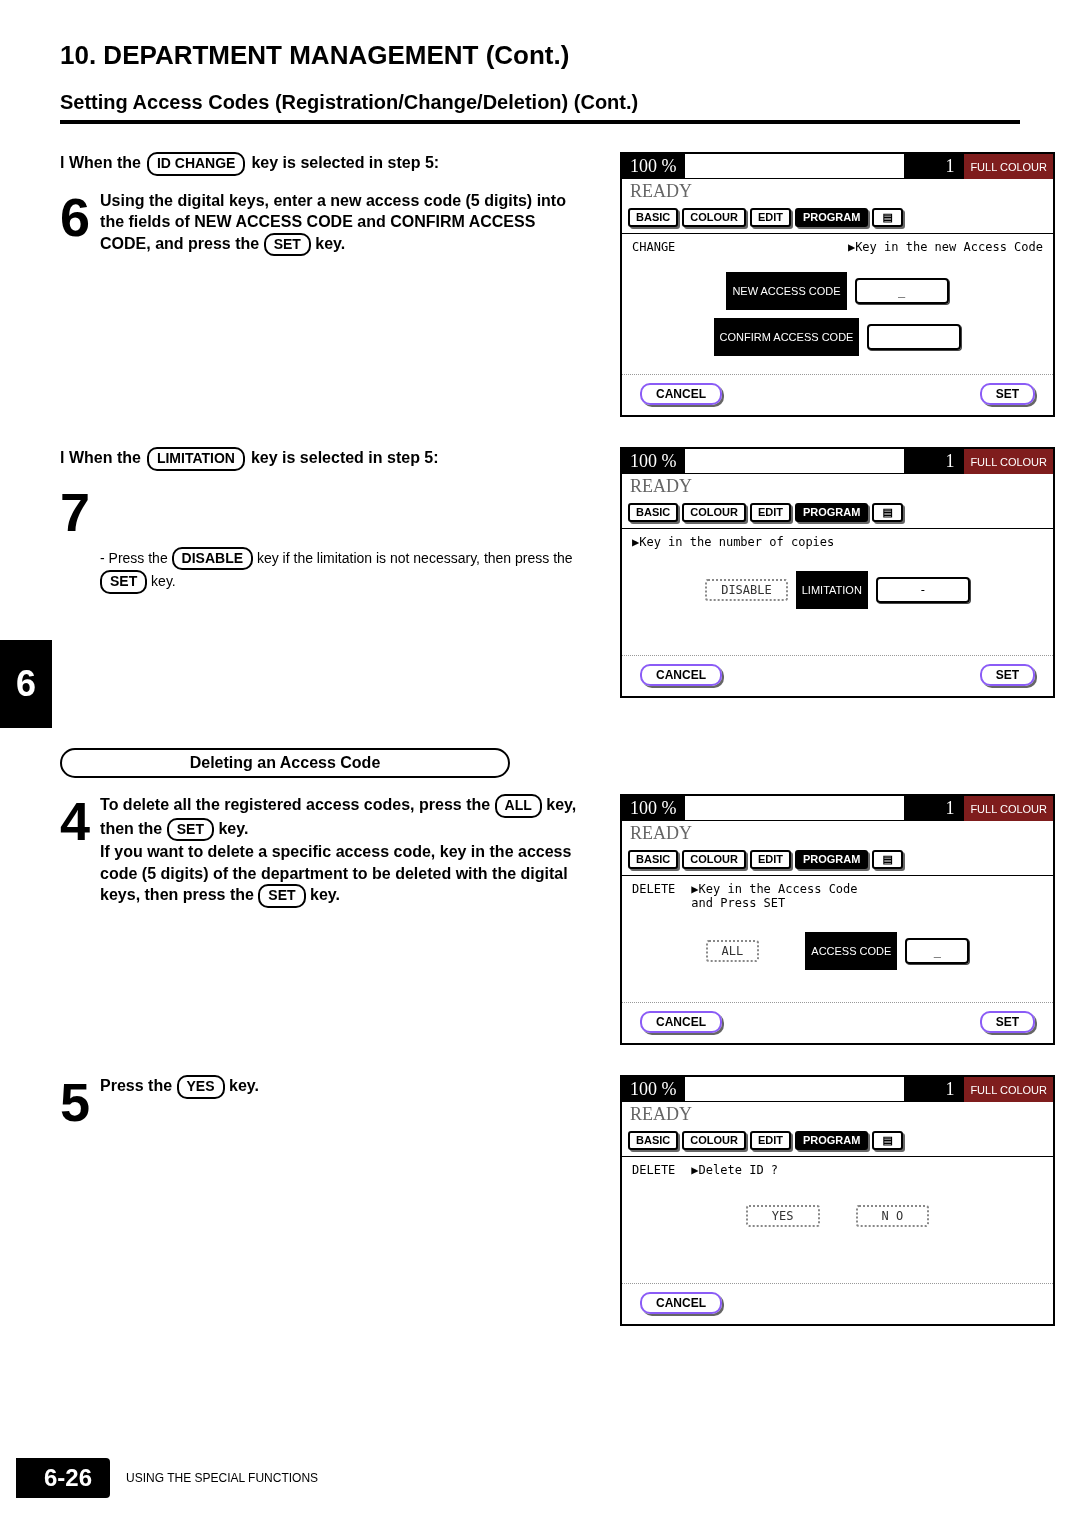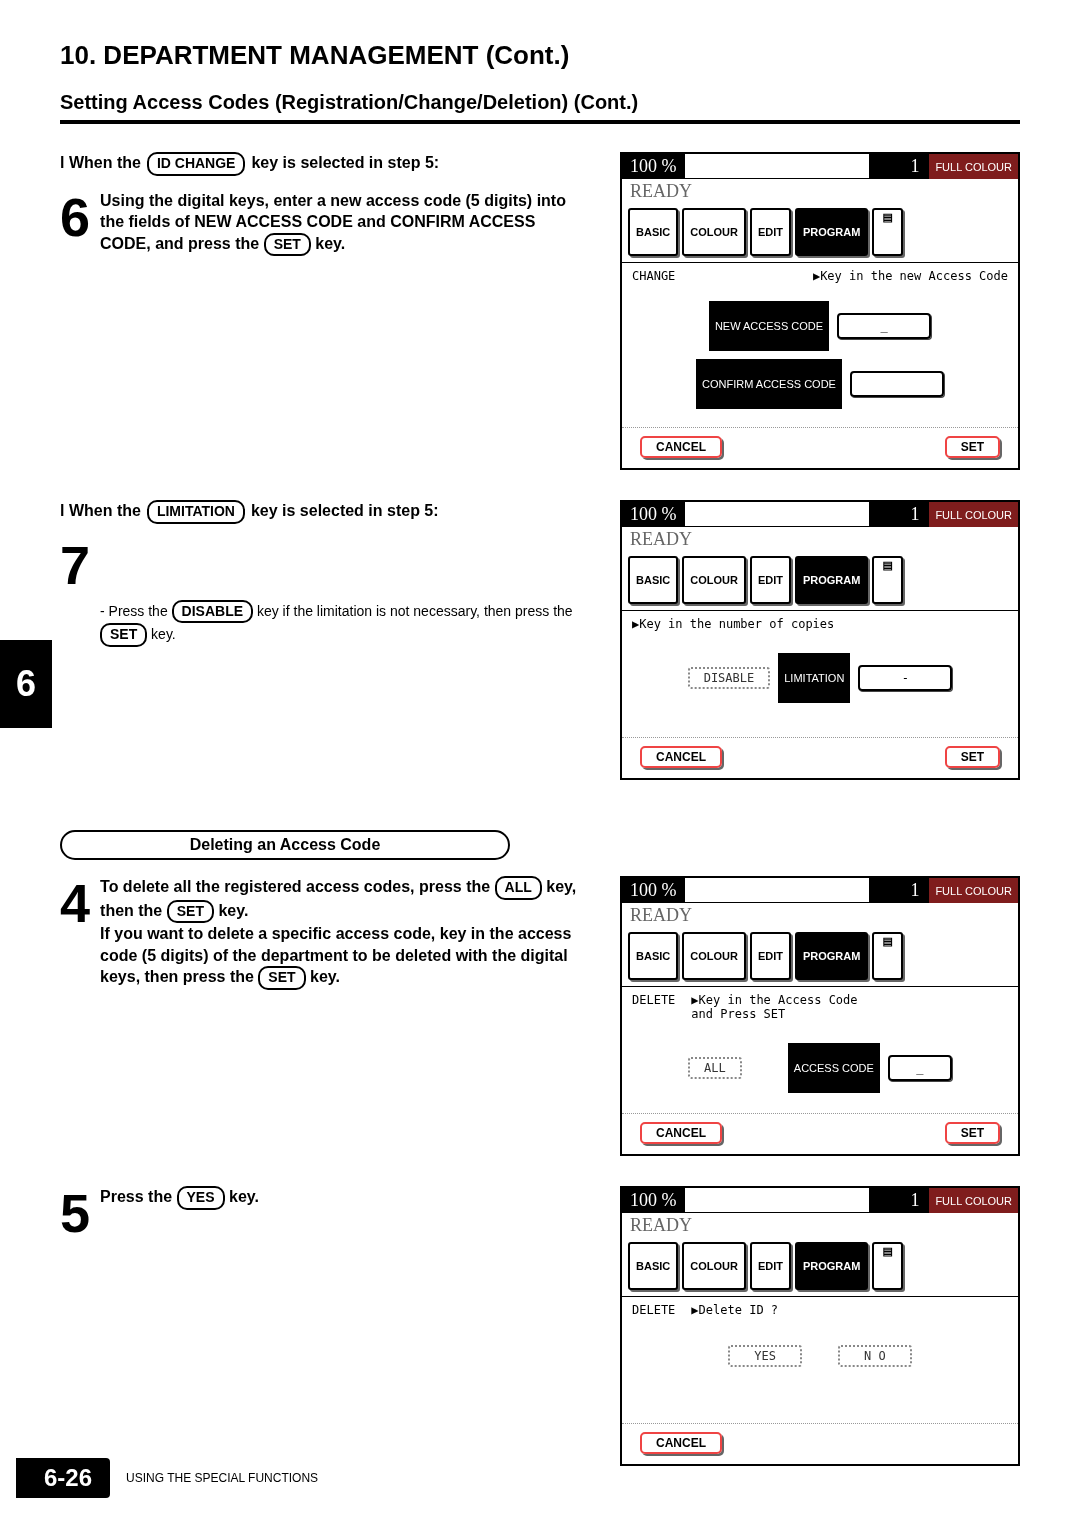--- a/index.html
+++ b/index.html
@@ -94,21 +94,21 @@
     display: inline-block;
     text-align: center;
     width: 450px;
     box-sizing: border-box;
     margin: 20px 0 16px 0;
   }
 
   
   .screen {
     border: 2px solid #000;
-    width: 400px;
+    width: 435px;
     box-sizing: border-box;
     font-family: monospace;
     font-size: 13px;
   }
   .screen-top {
     display: flex;
     align-items: stretch;
   }
   .zoom {
     background: #000;
@@ -148,21 +148,21 @@
   .tabs {
     display: flex;
     gap: 4px;
     padding: 4px 6px 0 6px;
   }
   .tab {
     border: 2px solid #000;
     border-radius: 3px;
     font-size: 11px;
     font-weight: bold;
-    padding: 16px 6px;
+    padding: 1px 6px;
     background: #fff;
     font-family: sans-serif;
     box-shadow: 2px 2px 0 #666;
   }
   .tab.inv {
     background: #000;
     color: #fff;
   }
   .tab.icon {
     padding: 1px 8px;
@@ -182,39 +182,39 @@
     display: flex;
     align-items: center;
     gap: 8px;
     margin: 8px 0;
     justify-content: center;
   }
   .fieldlabel {
     background: #000;
     color: #fff;
     font-size: 11px;
-    padding: 19px 6px;
+    padding: 13px 6px;
     font-family: sans-serif;
   }
   .fieldbox {
     border: 2px solid #000;
     border-radius: 4px;
     width: 90px;
     height: 22px;
     box-shadow: 1px 1px 0 #444;
     display: inline-flex;
     align-items: center;
     justify-content: center;
     font-family: monospace;
     font-size: 12px;
   }
   .screen-btn {
     display: inline-block;
-    border: 2px solid #ef4444;
-    border-radius: 5px;
+    border: 2px solid #8b5cf6;
+    border-radius: 10px;
     padding: 2px 14px;
     font-family: sans-serif;
     font-size: 12px;
     font-weight: bold;
     box-shadow: 2px 2px 0 #666;
   }
   .screen-footer {
     display: flex;
     justify-content: space-between;
     padding: 8px 18px 10px 18px;

